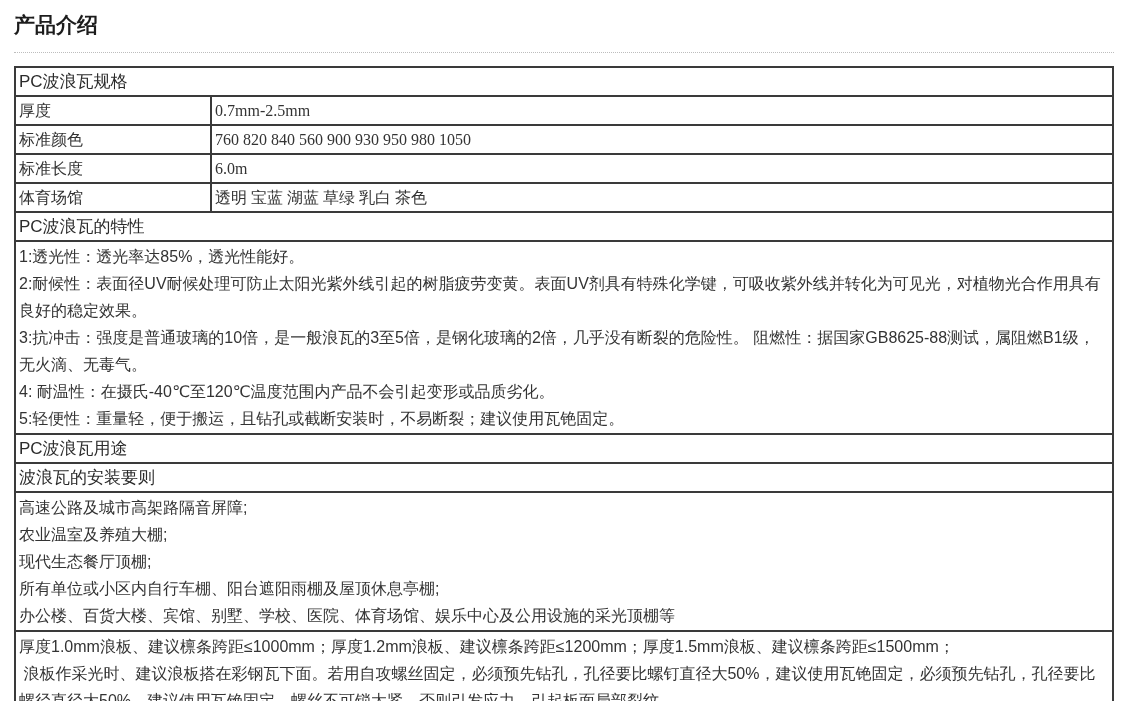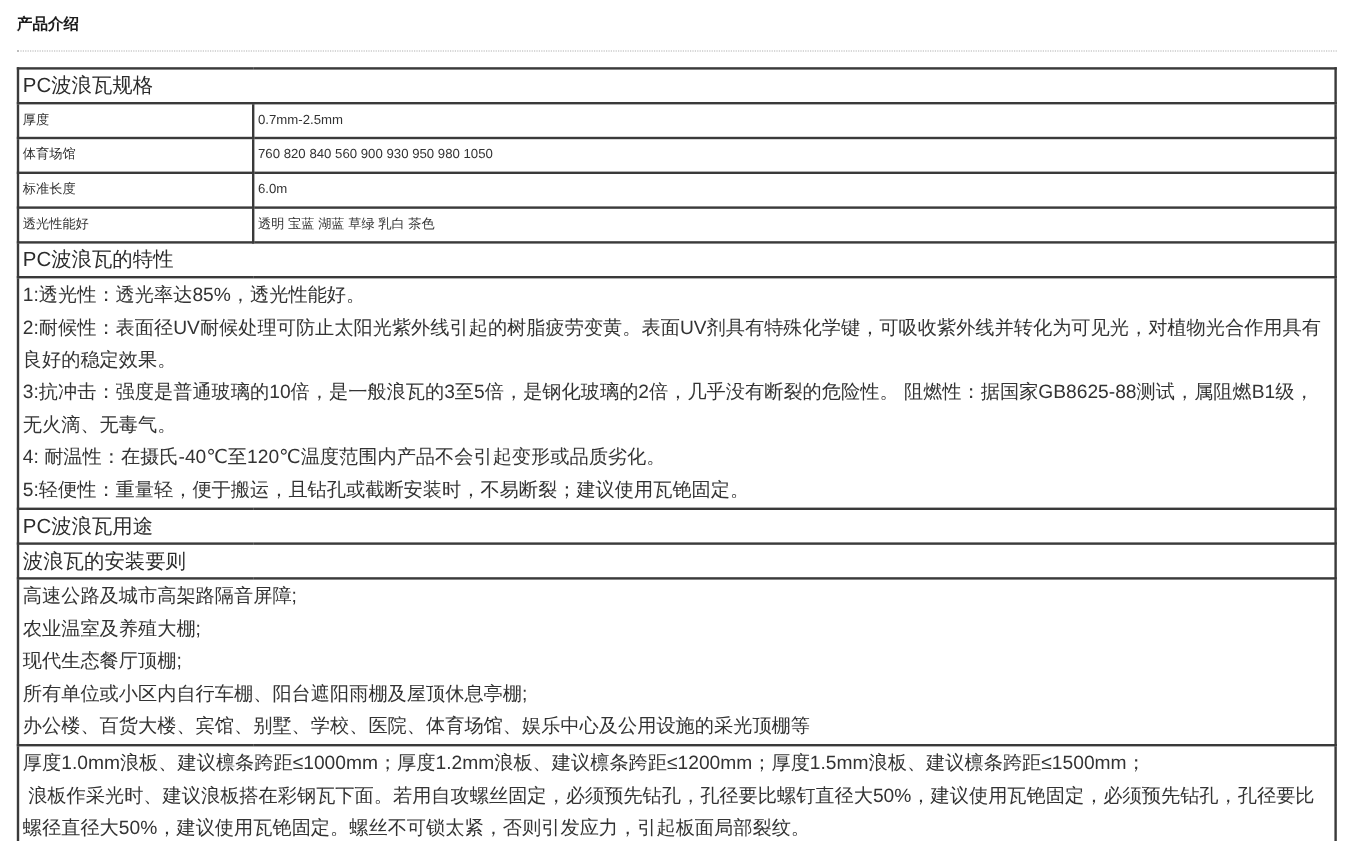--- a/index.html
+++ b/index.html
@@ -10,21 +10,21 @@
   }
   body {
     width: 1123px;
     height: 701px;
     overflow: hidden;
   }
   .page {
     padding: 9px 9px 0 14px;
   }
   .page-title {
-    font-size: 13px;
+    font-size: 21px;
     font-weight: bold;
     color: #1c1c1c;
     margin: 0;
     padding: 2px 0 13px 0;
   }
   .title-divider {
     border-top: 1px dotted #bdbdbd;
     height: 0;
     margin: 0 0 13px 0;
   }
@@ -41,22 +41,23 @@
     vertical-align: middle;
     overflow: hidden;
   }
   td.sec {
     font-size: 17px;
     line-height: 25px;
     color: #2b2b2b;
     padding: 1px 3px;
   }
   td.lab, td.val {
-    font-size: 11px;
+    font-size: 16px;
     line-height: 25px;
+    font-family: Liberation Serif, serif;
   }
   col.c1 { width: 196px; }
   td.txt {
     padding: 2px 3px;
     margin-left: 12px;
   }
   td.txt p {
     margin: 0;
     font-size: 16px;
     line-height: 27px;
@@ -81,29 +82,29 @@
 
       <tr>
         <td class="sec" colspan="2">PC波浪瓦规格</td>
       </tr>
 
       <tr>
         <td class="lab">厚度</td>
         <td class="val">0.7mm-2.5mm</td>
       </tr>
       <tr>
-        <td class="lab">体育场馆</td>
+        <td class="lab">标准颜色</td>
         <td class="val">760 820 840 560 900 930 950 980 1050</td>
       </tr>
       <tr>
         <td class="lab">标准长度</td>
         <td class="val">6.0m</td>
       </tr>
       <tr>
-        <td class="lab">透光性能好</td>
+        <td class="lab">体育场馆</td>
         <td class="val">透明 宝蓝 湖蓝 草绿 乳白 茶色</td>
       </tr>
 
       <tr>
         <td class="sec" colspan="2">PC波浪瓦的特性</td>
       </tr>
       <tr>
         <td class="txt" colspan="2">
           <p>1:透光性：透光率达85%，透光性能好。</p>
           <p>2:耐候性：表面径UV耐候处理可防止太阳光紫外线引起的树脂疲劳变黄。表面UV剂具有特殊化学键，可吸收紫外线并转化为可见光，对植物光合作用具有良好的稳定效果。</p>

